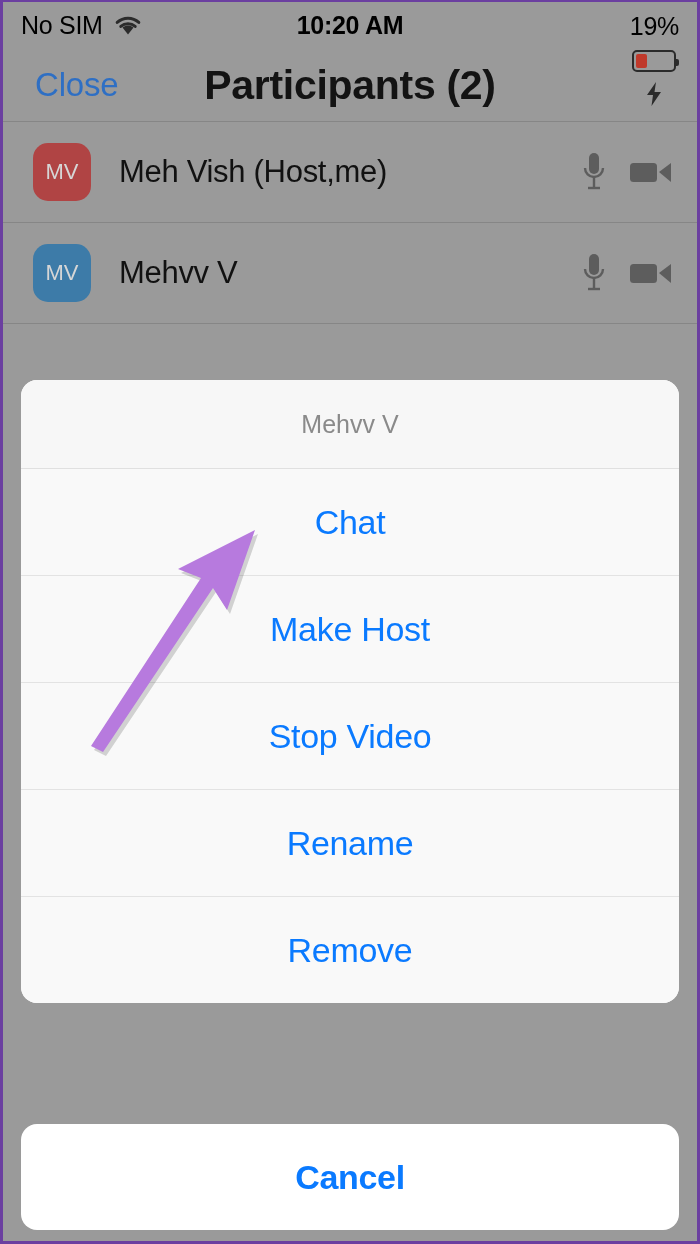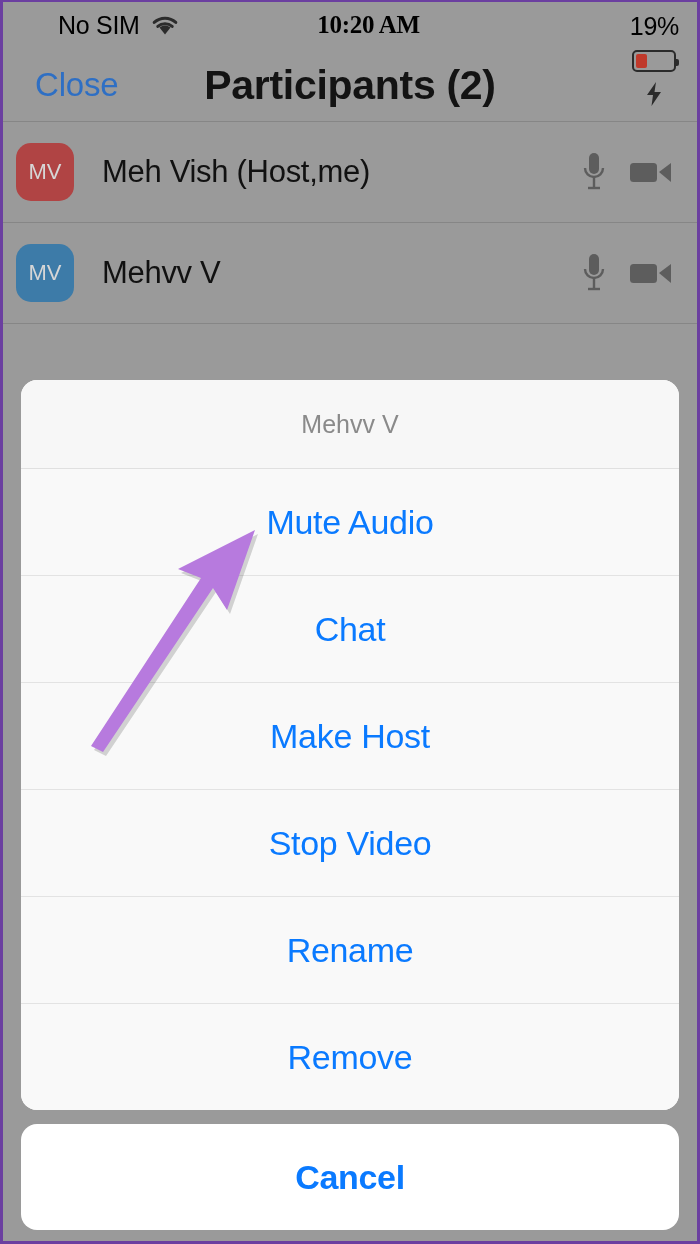--- a/index.html
+++ b/index.html
@@ -32,31 +32,29 @@
     position: absolute;
     top: 0; left: 0; right: 0;
     height: 46px;
     display: flex;
     align-items: center;
     padding: 8px 18px;
     box-sizing: border-box;
     color: #000;
     font-size: 25px;
     letter-spacing: -0.3px;
-    margin-left: 37px;
   }
   .status-left { display: flex; align-items: center; gap: 10px; }
   .status-center {
     position: absolute;
     left: 0; right: 0;
     text-align: center;
     font-weight: bold;
     font-size: 25px;
     pointer-events: none;
-    font-family: Liberation Serif, serif;
   }
   .status-right {
     margin-left: auto;
     display: flex;
     align-items: center;
     gap: 9px;
     z-index: 2;
     flex-direction: column;
   }
   .wifi-icon svg, .rot-icon svg, .loc-icon svg, .bolt-icon svg { display:block; }
@@ -120,21 +118,21 @@
   .participants {
     position: absolute;
     top: 120px;
     left: 0; right: 0;
   }
   .participant-row {
     position: relative;
     height: 101px;
     display: flex;
     align-items: center;
-    padding: 0 24px 0 13px;
+    padding: 0 24px 0 30px;
     box-sizing: border-box;
     border-bottom: 1px solid #868686;
   }
   .avatar {
     width: 58px;
     height: 58px;
     border-radius: 15px;
     display: flex;
     align-items: center;
     justify-content: center;
@@ -309,21 +307,20 @@
             <path d="M30 15 L42 6 L42 25 Z" fill="#5d5d5d"></path>
           </svg>
         </span>
       </div>
     </div>
 
   </div>
 
   <div class="action-sheet">
     <div class="sheet-header">Mehvv V</div>
-    <div class="sheet-item">Mute Audio</div>
     <div class="sheet-item">Chat</div>
     <div class="sheet-item">Make Host</div>
     <div class="sheet-item">Stop Video</div>
     <div class="sheet-item">Rename</div>
     <div class="sheet-item">Remove</div>
   </div>
 
   <div class="cancel-button">Cancel</div>
 
   <div class="annotation-arrow">

